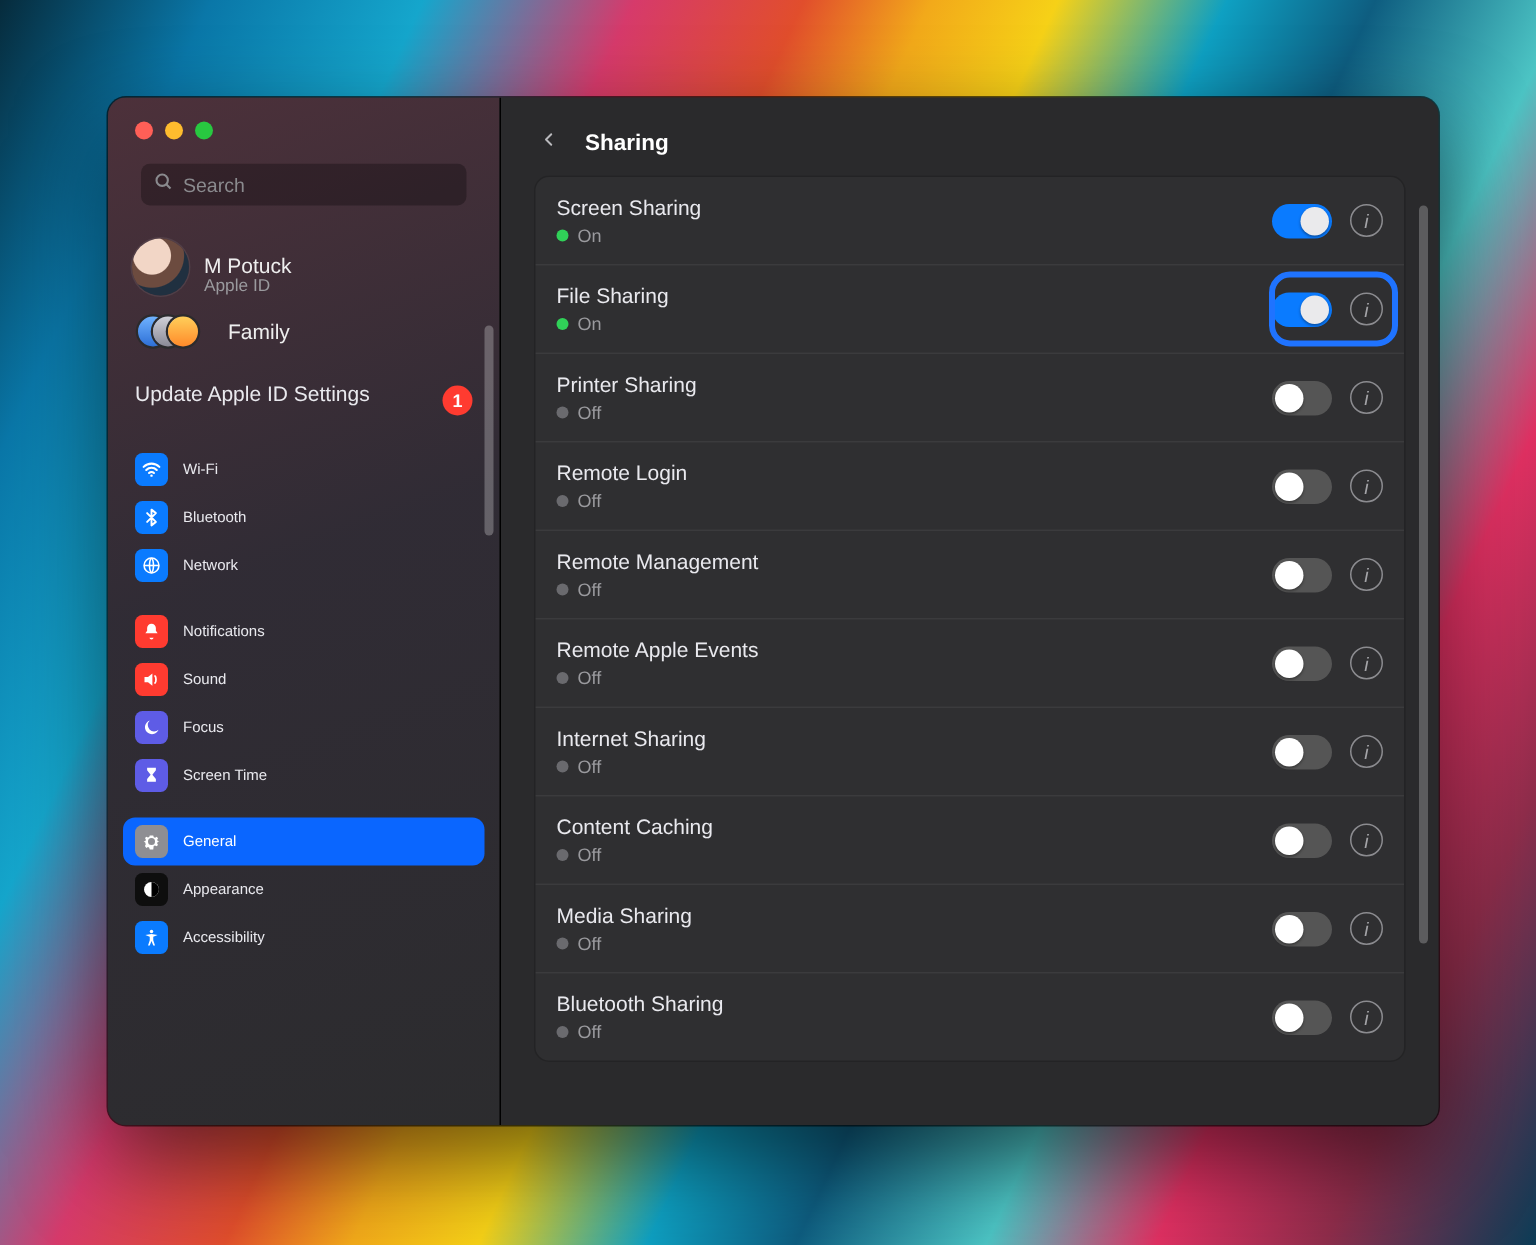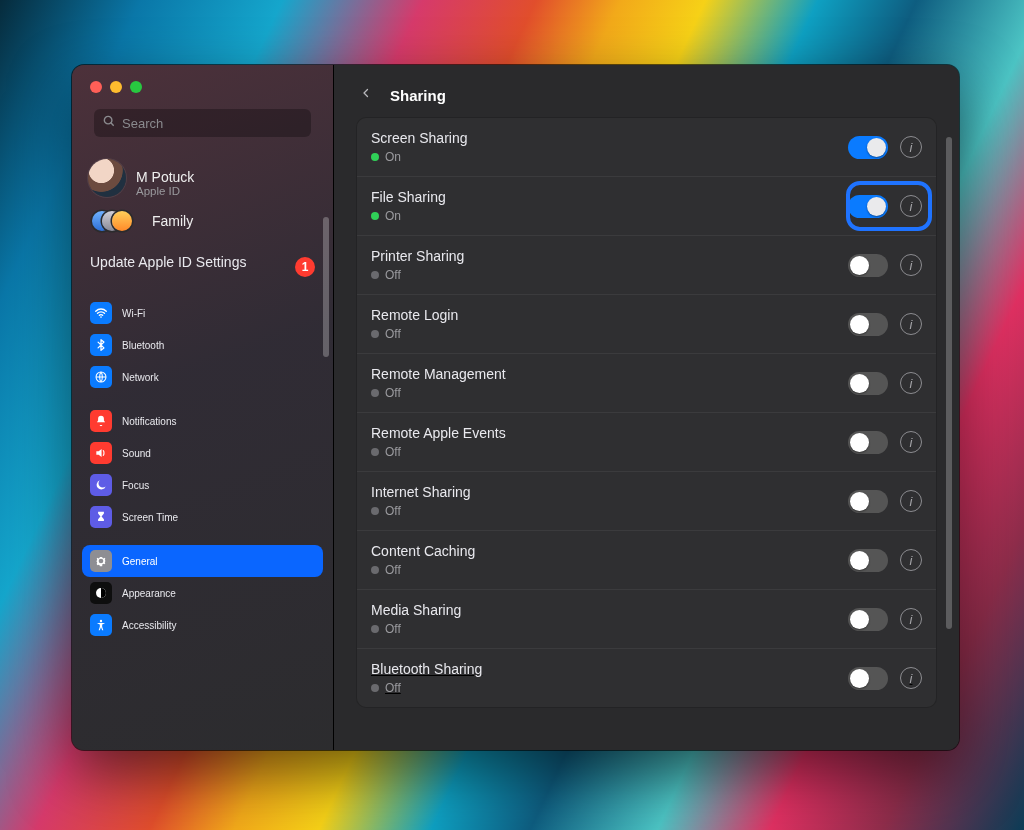--- a/index.html
+++ b/index.html
@@ -136,21 +136,21 @@
     background: rgba(255,255,255,0.028);
     border-radius: 10px;
     border: 1px solid rgba(0,0,0,0.25);
   }
   .row {
     display:flex; align-items:center; justify-content:space-between;
     padding: 12px 14px 12px 14px;
     border-bottom: 1px solid rgba(255,255,255,0.06);
     position: relative;
   }
-  .row:last-child { border-bottom:none;text-decoration:underline; }
+  .row:last-child { border-bottom:none; }
   .row-left { display:flex; flex-direction:column; gap:4px; min-width:0; }
   .row-title { color:#e9e9ee; font-size:14px; }
   .row-sub { display:flex; align-items:center; gap:6px; color:#9a9a9e; font-size:12px; }
   .dot { width:8px; height:8px; border-radius:50%; background:#6a6a6e; }
   .dot.on { background:#30d158; }
   .row-right { display:flex; align-items:center; gap:12px; }
 
   .switch {
     width:40px; height:23px; border-radius:23px; background:#555; position:relative;
     transition: background .15s;

